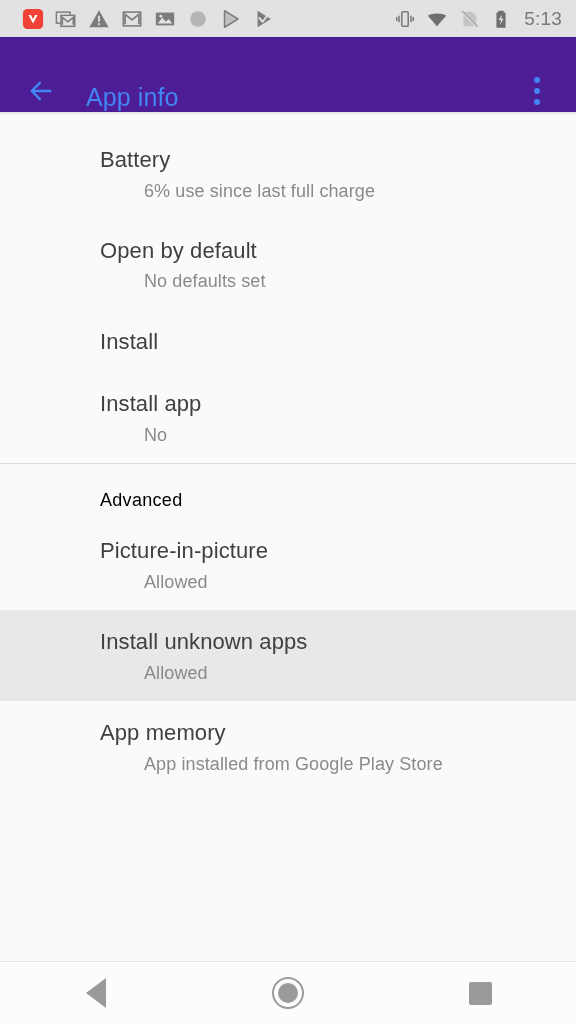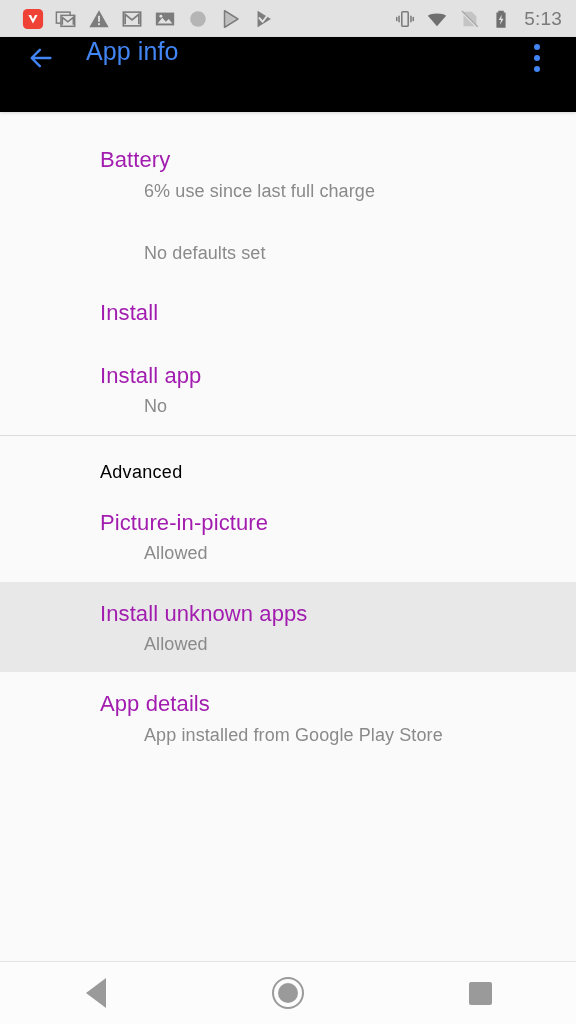--- a/index.html
+++ b/index.html
@@ -55,23 +55,23 @@
     font-size: 19px;
     color: #7a7a7a;
     letter-spacing: 0.2px;
     margin-left: 2px;
     font-family: "Liberation Sans", sans-serif;
   }
 
   
   .app-bar {
     height: 75px;
-    background: #000000;
-    display: flex;
-    align-items: flex-start;
+    background: #4c1d95;
+    display: flex;
+    align-items: flex-end;
     padding: 0 18px 0 20px;
     box-sizing: border-box;
     position: relative;
     flex: none;
     box-shadow: 0 1px 3px rgba(0,0,0,0.14);
     z-index: 5;
   }
   .back-btn {
     width: 42px;
     height: 42px;
@@ -119,21 +119,21 @@
   .pref-row {
     padding: 18px 24px 16px 100px;
     box-sizing: border-box;
     cursor: pointer;
   }
   .pref-row.highlight {
     background: #e8e8e8;
   }
   .pref-title {
     font-size: 22px;
-    color: #a21caf;
+    color: #404040;
     line-height: 1.3;
     letter-spacing: 0.1px;
   }
   .pref-sub {
     font-size: 18px;
     color: #8a8a8a;
     line-height: 1.35;
     margin-top: 4px;
     letter-spacing: 0.1px;
     margin-left: 44px;
@@ -294,20 +294,21 @@
   </div>
 
   <div class="content">
 
     <div class="group-a">
       <div class="pref-row">
         <div class="pref-title">Battery</div>
         <div class="pref-sub">6% use since last full charge</div>
       </div>
       <div class="pref-row">
+        <div class="pref-title">Open by default</div>
         <div class="pref-sub">No defaults set</div>
       </div>
       <div class="pref-row">
         <div class="pref-title">Install</div>
       </div>
       <div class="pref-row">
         <div class="pref-title">Install app</div>
         <div class="pref-sub">No</div>
       </div>
     </div>
@@ -321,21 +322,21 @@
         <div class="pref-sub">Allowed</div>
       </div>
       <div class="pref-row highlight">
         <div class="pref-title">Install unknown apps</div>
         <div class="pref-sub">Allowed</div>
       </div>
     </div>
 
     <div>
       <div class="pref-row">
-        <div class="pref-title">App details</div>
+        <div class="pref-title">App memory</div>
         <div class="pref-sub">App installed from Google Play Store</div>
       </div>
     </div>
 
   </div>
 
   <div class="nav-bar">
     <div class="nav-btn">
       <div class="nav-back"></div>
     </div>

